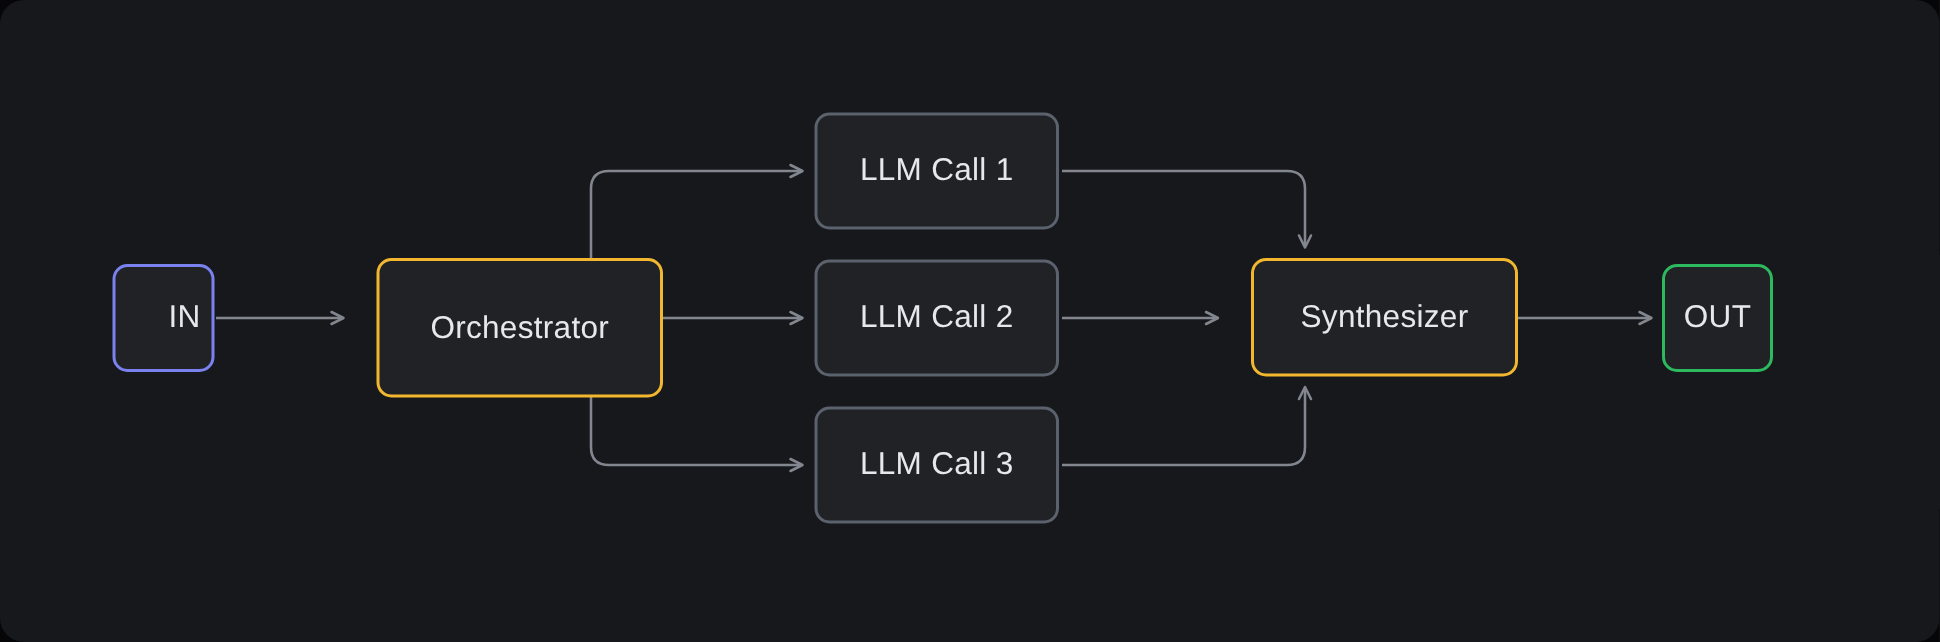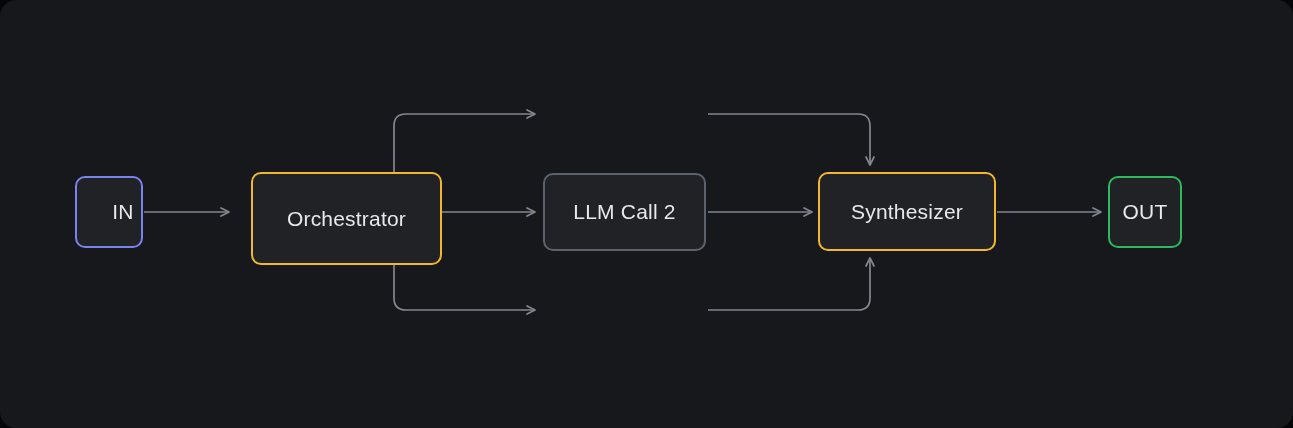--- a/index.html
+++ b/index.html
@@ -80,27 +80,33 @@
   </svg>
 
   <div class="node node-in" style="border-color: rgb(122, 130, 240); padding-left: 28px;">
     <span>IN</span>
   </div>
 
   <div class="node node-orchestrator" style="border-color: rgb(243, 183, 47);">
     <span>Orchestrator</span>
   </div>
 
+  <div class="node node-llm-1" style="border-color: rgb(91, 98, 109);">
+    <span>LLM Call 1</span>
+  </div>
 
   <div class="node node-llm-2" style="border-color: rgb(91, 98, 109);">
     <span>LLM Call 2</span>
   </div>
 
+  <div class="node node-llm-3" style="border-color: rgb(91, 98, 109);">
+    <span>LLM Call 3</span>
+  </div>
 
-  <div class="node node-synthesizer" style="border-color: rgb(243, 183, 47);">
+  <div class="node node-synthesizer" style="border-color: rgb(243, 183, 47); margin-left: 16px;">
     <span>Synthesizer</span>
   </div>
 
   <div class="node node-out" style="border-color: rgb(45, 185, 93);">
     <span>OUT</span>
   </div>
 
 </div>
 
 </body></html>

